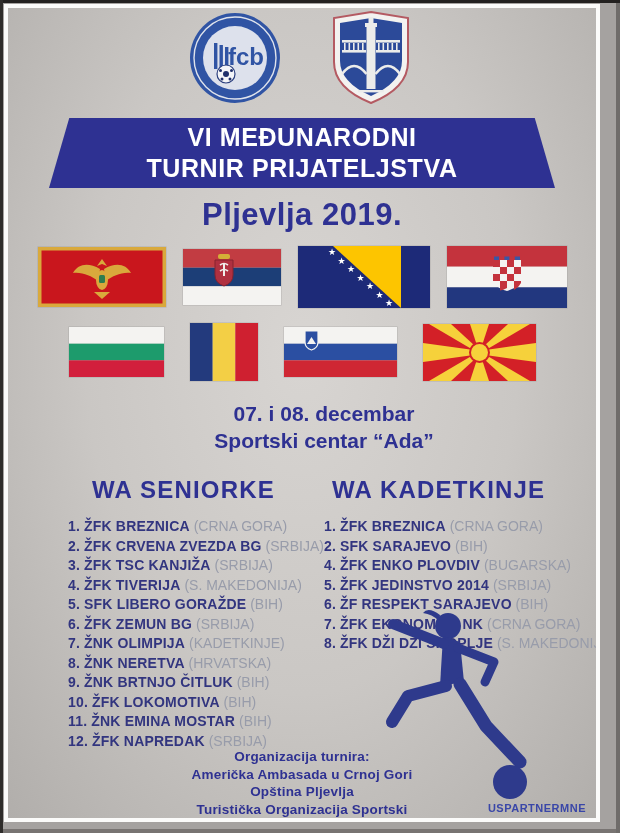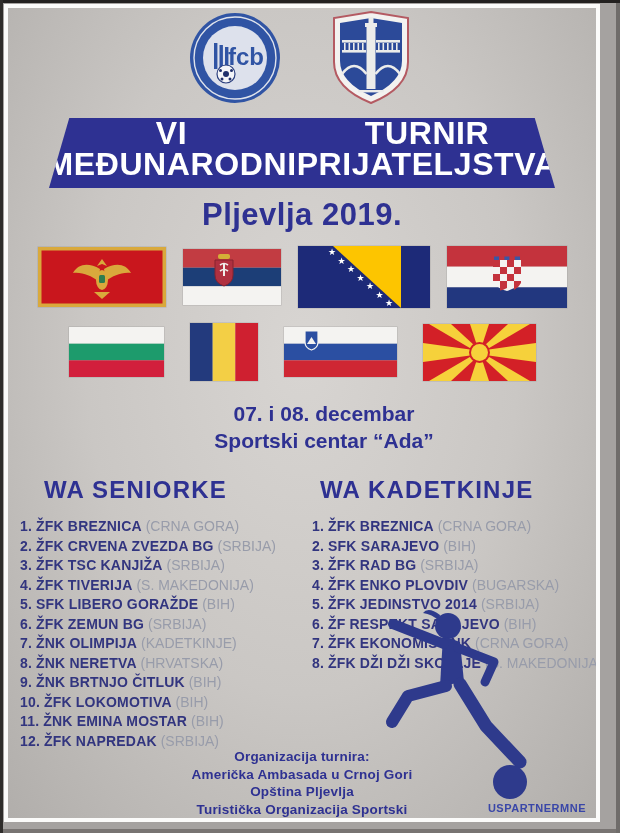--- a/index.html
+++ b/index.html
@@ -22,36 +22,36 @@
   .content {
     position:absolute; inset:0; overflow:hidden;
     background: radial-gradient(ellipse at 50% 42%, #d8d5d2 0%, #cac7c4 52%, #b1aeab 100%);
   }
 
   .logos { display:flex; justify-content:center; align-items:center; gap:46px; height:100px; }
 
   .banner {
     margin:10px auto 0; width:506px; height:70px; background:#2e3192;
     clip-path:polygon(4% 0, 96% 0, 100% 100%, 0 100%);
-    color:#fff; display:flex; flex-direction:row; justify-content:center; text-align:center;
-    font-weight:800; font-size:32px; letter-spacing:.6px; line-height:31px;
+    color:#fff; display:flex; flex-direction:column; justify-content:center; text-align:center;
+    font-weight:800; font-size:25px; letter-spacing:.6px; line-height:31px;align-items:center;
   }
 
   .subtitle { margin-top:9px; text-align:center; font-size:31px; font-weight:700; color:#2e3192; letter-spacing:.5px; }
 
   .frow { display:flex; justify-content:center; align-items:center; }
   .frow1 { margin-top:13px; gap:17px; }
   .frow2 { margin-top:15px; gap:26px; }
   .flag { display:block; box-shadow:0 0 0 .5px rgba(120,120,120,.35); }
 
   .eventblock { margin-top:19px; text-align:center; font-size:21px; font-weight:800; color:#2e3192; line-height:27px;padding-left:44px; }
 
   .cols { display:flex; margin-top:22px; padding-left:12px; }
   .col { text-align:left; }
-  .col-1 { width:292px; }
+  .col-1 { width:292px;margin-left:48px; }
   .col-2 { width:284px; }
   .col h2 { font-size:24px; font-weight:800; color:#2e3192; letter-spacing:1.2px; margin-bottom:13px; }
   .col-1 h2 { padding-left:24px; }
   .col-2 h2 { padding-left:8px; }
   .teamlist { list-style:none; font-size:14px; line-height:19.5px; white-space:nowrap; }
   .tnum, .tname { color:#32357f; font-weight:700; letter-spacing:.2px; }
   .country { color:#989caa; font-weight:400; }
 
   .player { position:absolute; left:372px; top:596px; }
 
@@ -240,21 +240,20 @@
             <li><span class="tnum">10.</span> <span class="tname">ŽFK LOKOMOTIVA</span> <span class="country">(BIH)</span></li>
             <li><span class="tnum">11.</span> <span class="tname">ŽNK EMINA MOSTAR</span> <span class="country">(BIH)</span></li>
             <li><span class="tnum">12.</span> <span class="tname">ŽFK NAPREDAK</span> <span class="country">(SRBIJA)</span></li>
           </ul>
         </div>
         <div class="col col-2">
           <h2>WA KADETKINJE</h2>
           <ul class="teamlist">
             <li><span class="tnum">1.</span> <span class="tname">ŽFK BREZNICA</span> <span class="country">(CRNA GORA)</span></li>
             <li><span class="tnum">2.</span> <span class="tname">SFK SARAJEVO</span> <span class="country">(BIH)</span></li>
-            <li><span class="tnum">3.</span> <span class="tname">ŽFK RAD BG</span> <span class="country">(SRBIJA)</span></li>
             <li><span class="tnum">4.</span> <span class="tname">ŽFK ENKO PLOVDIV</span> <span class="country">(BUGARSKA)</span></li>
             <li><span class="tnum">5.</span> <span class="tname">ŽFK JEDINSTVO 2014</span> <span class="country">(SRBIJA)</span></li>
             <li><span class="tnum">6.</span> <span class="tname">ŽF RESPEKT SARAJEVO</span> <span class="country">(BIH)</span></li>
             <li><span class="tnum">7.</span> <span class="tname">ŽFK EKONOMIST NK</span> <span class="country">(CRNA GORA)</span></li>
             <li><span class="tnum">8.</span> <span class="tname">ŽFK DŽI DŽI SKOPLJE</span> <span class="country">(S. MAKEDONIJA)</span></li>
           </ul>
         </div>
       </div>
 
       <svg class="player" width="172" height="202" viewBox="0 0 172 202">

